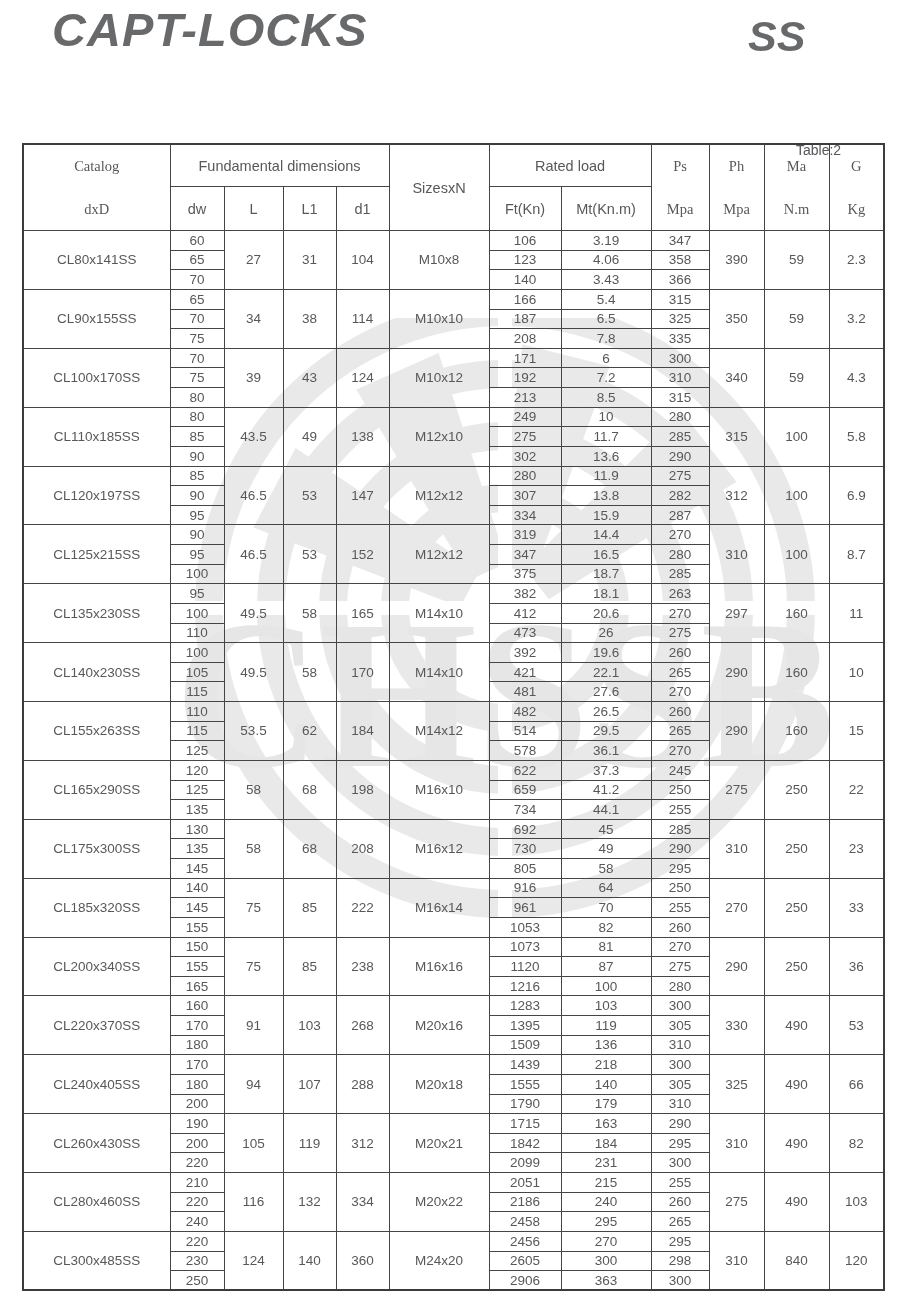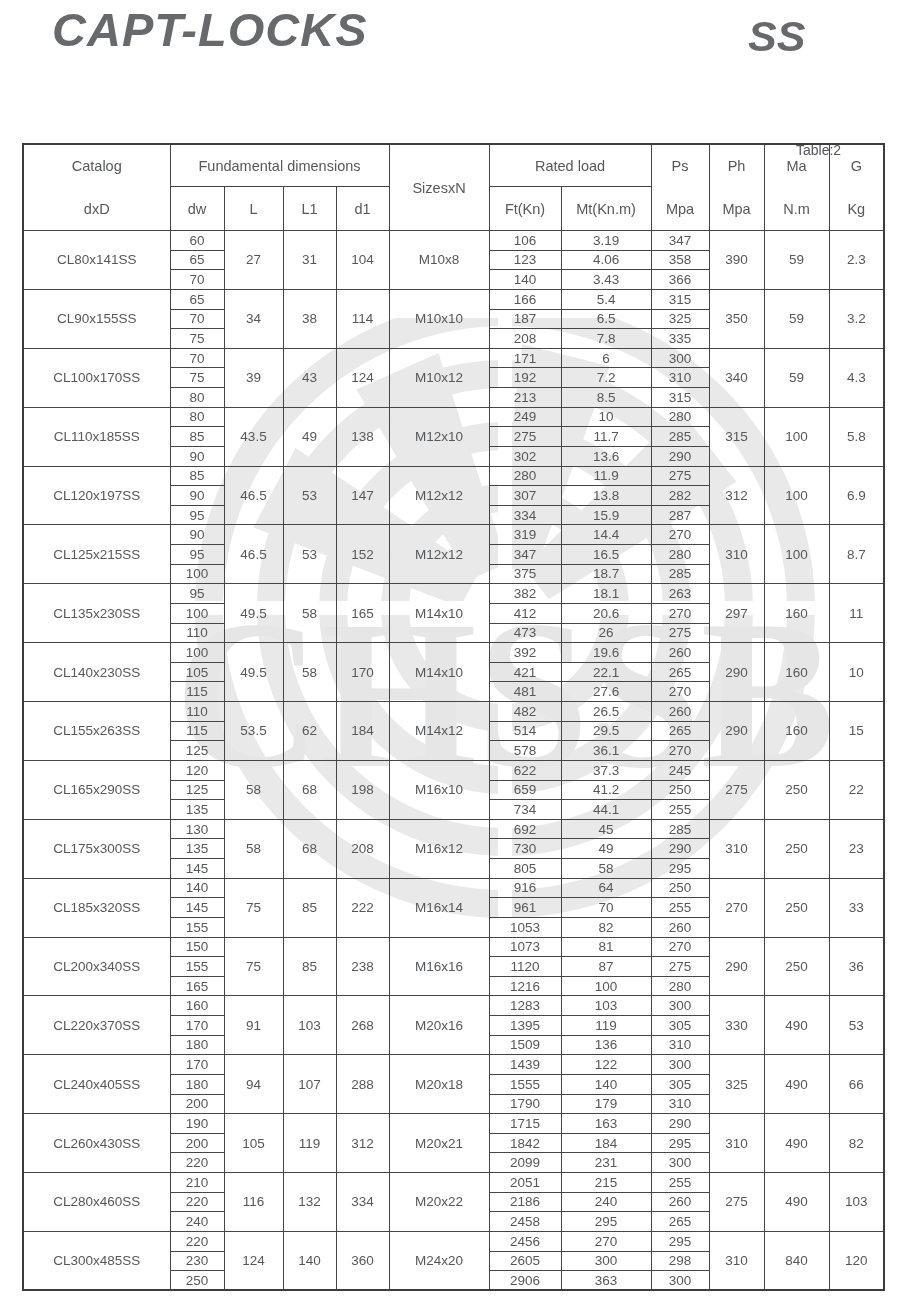--- a/index.html
+++ b/index.html
@@ -22,21 +22,21 @@
              border-collapse:collapse;table-layout:fixed;background:transparent;}
   table.spec th,table.spec td{border:1px solid #454545;padding:0;text-align:center;
              vertical-align:middle;font-weight:normal;overflow:hidden;}
   table.spec{border:2px solid #3c3c3c;}
   thead th{font-size:14.5px;color:#57585a;}
   thead tr.h1{height:42px;}
   thead tr.h2{height:43px;}
   tbody tr{height:19.63px;}
   tbody td{font-size:13.5px;color:#57585a;}
   .two-line{display:flex;flex-direction:column;height:85px;justify-content:space-around;align-items:center;}
-  .two-line div{line-height:1;}
+  .two-line div{line-height:1;font-family:Liberation Serif, serif;}
 </style>
 </head>
 <body>
 
 <div class="page">
 
   <svg class="wm" width="720" height="660" viewBox="0 0 720 660">
     <g fill="#e9e9e9">
       <path d="M345 250 L318 30 L408 30 L385 250 Z" transform="rotate(-62 365 290)"></path>
       <path d="M345 250 L318 30 L408 30 L385 250 Z" transform="rotate(-24 365 290)"></path>
@@ -488,21 +488,21 @@
           <td>310</td>
         </tr>
         <tr>
           <td rowspan="3">CL240x405SS</td>
           <td>170</td>
           <td rowspan="3">94</td>
           <td rowspan="3">107</td>
           <td rowspan="3">288</td>
           <td rowspan="3">M20x18</td>
           <td>1439</td>
-          <td>122</td>
+          <td>218</td>
           <td>300</td>
           <td rowspan="3">325</td>
           <td rowspan="3">490</td>
           <td rowspan="3">66</td>
         </tr>
         <tr>
           <td>180</td>
           <td>1555</td>
           <td>140</td>
           <td>305</td>

